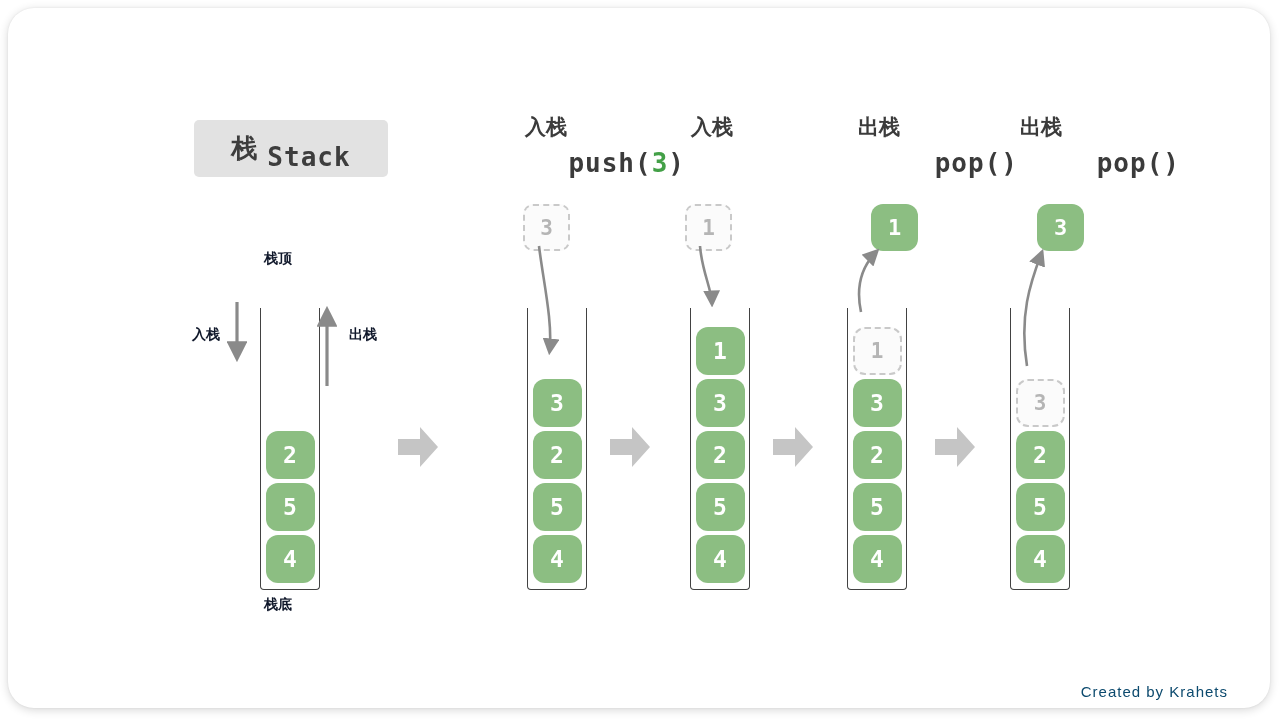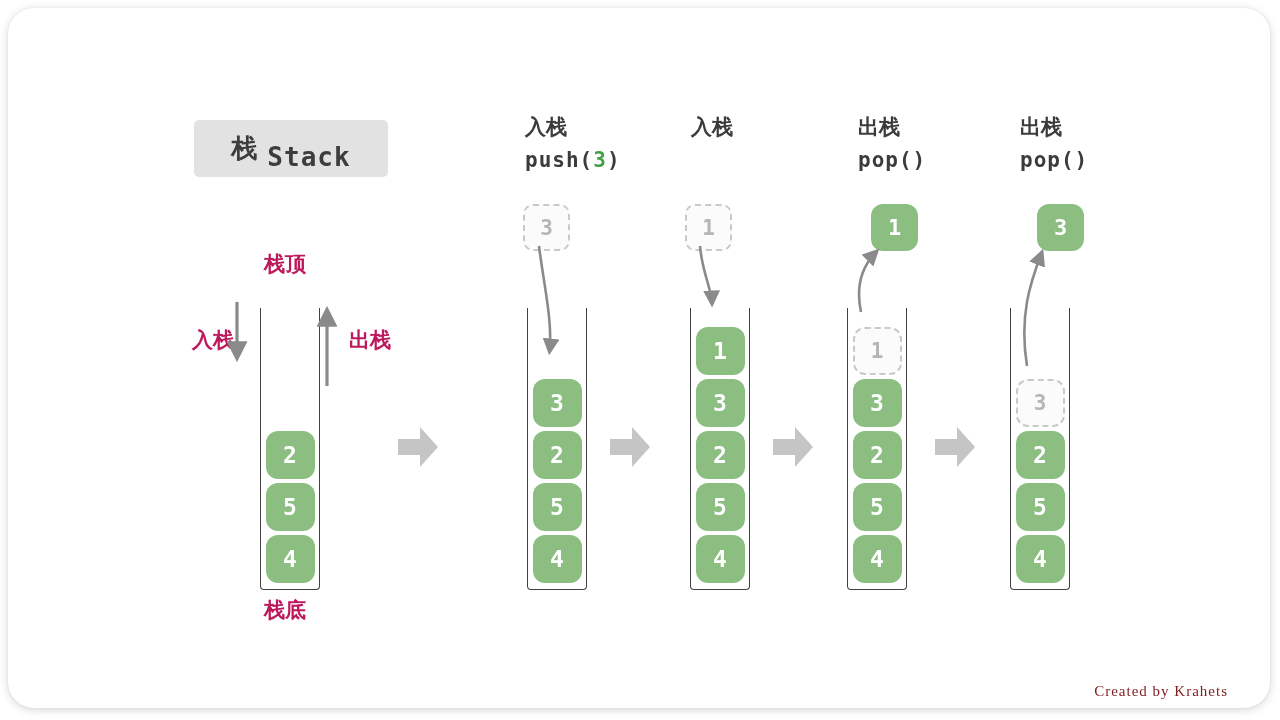--- a/index.html
+++ b/index.html
@@ -14,27 +14,27 @@
   
   .title-box {
     left: 186px; top: 112px; width: 194px; height: 57px;
     background: #e2e2e2; border-radius: 5px;
     display: flex; align-items: center; justify-content: center;
     color: #3d3d3d; font-size: 26px;
   }
   .title-box .zh { font-weight: bold; margin-right: 10px; }
   .title-box .en { font-family: "DejaVu Sans Mono", monospace; font-weight: 600; letter-spacing: 1px; margin-top: 16px; }
   
-  .zh-label { color: #be185d; font-weight: bold; font-size: 21px; white-space: nowrap; }
+  .zh-label { color: #0f172a; font-weight: bold; font-size: 14px; white-space: nowrap; }
   
   .op-header { top: 105px; width: 160px; }
   .op-header .op-zh { color: #3b3b3b; font-weight: bold; font-size: 21px; }
   .op-header .op-code {
     margin-top: 7px; font-family: "DejaVu Sans Mono", monospace;
-    font-size: 21px; font-weight: 600; color: #3b3b3b; letter-spacing: 1px;
+    font-size: 26px; font-weight: 600; color: #3b3b3b; letter-spacing: 1px; text-align: right;
   }
   .op-header .op-arg { color: #43A047; font-weight: bold; }
   
   .stack {
     top: 300px; width: 60px; height: 282px;
     border: 1.6px solid #424242; border-top: none;
     border-radius: 0 0 4px 4px;
     display: flex; flex-direction: column-reverse;
     align-items: center; gap: 4px; padding-bottom: 6px;
     background: #ffffff;
@@ -55,22 +55,22 @@
     display: flex; align-items: center; justify-content: center;
     font-family: "DejaVu Sans Mono", monospace; font-size: 21px;
   }
   .float-box.dashed {
     background: #fbfbfb; border: 2px dashed #c9c9c9; color: #b5b5b5;
     border-radius: 10px; font-weight: 600;
   }
   .float-box.solid { background: #8CBE82; color: #ffffff; font-weight: bold; font-size: 22px; }
   
   .watermark {
-    right: 42px; top: 675px; color: #7f1d1d;
-    font-family: Liberation Serif, serif; font-size: 15px; letter-spacing: 1px;
+    right: 42px; top: 675px; color: #0c4a6e;
+    font-family: Liberation Sans, sans-serif; font-size: 15px; letter-spacing: 1px;
   }
   svg.overlay { position: absolute; left: 0; top: 0; pointer-events: none; }
 </style>
 </head>
 <body>
 
 <div class="card">
 
   <div class="abs title-box">
     <span class="zh">栈</span>

